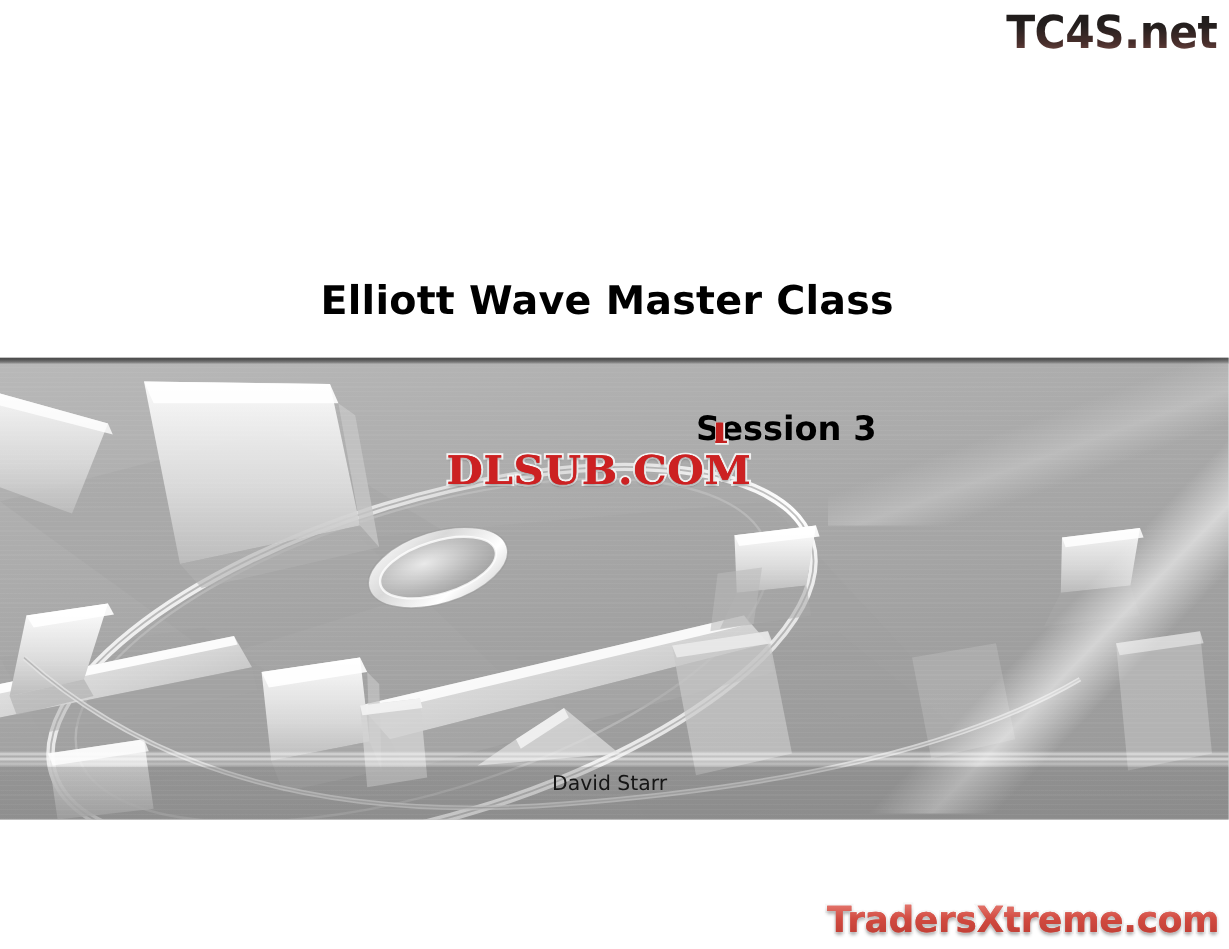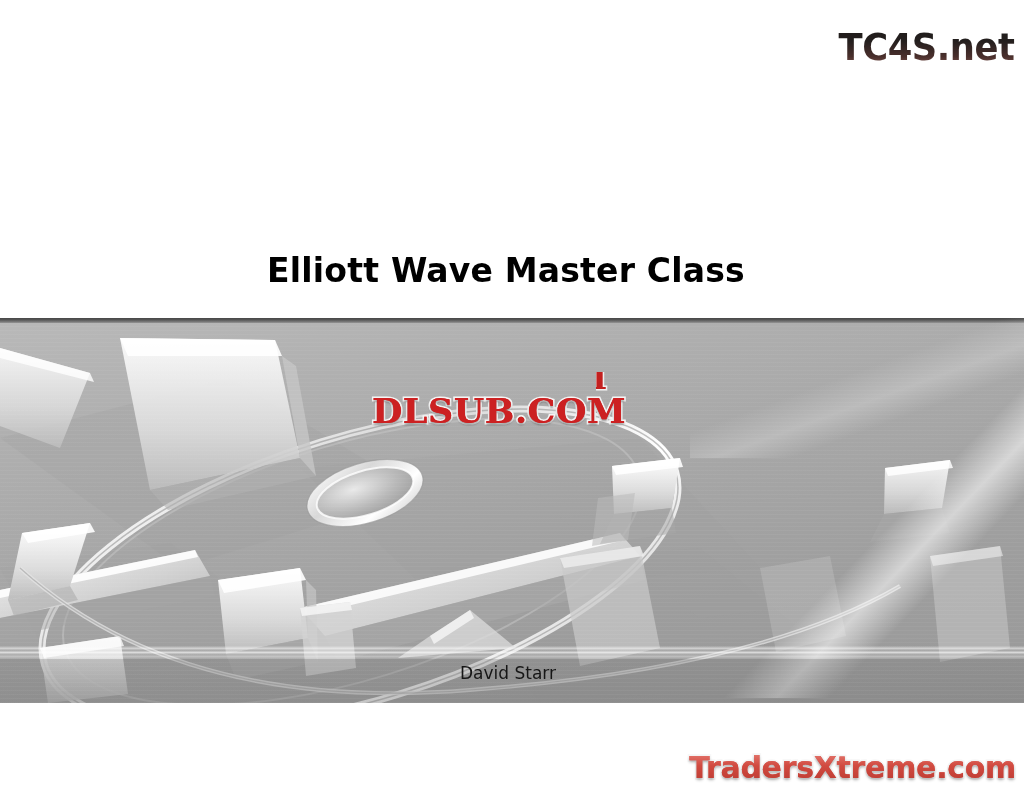--- a/index.html
+++ b/index.html
@@ -13,21 +13,20 @@
     position: relative;
     overflow: hidden;
     font-family: "DejaVu Sans", "Liberation Sans", sans-serif;
   }
 
   
   #slide {
     position: absolute;
     inset: 0;
     background: #ffffff;
-    margin-top: 20px;
   }
 
   
   #tc4s-logo {
     position: absolute;
     top: 2px;
     right: 6px;
     font-family: "DejaVu Sans", "Liberation Sans", sans-serif;
     font-weight: bold;
     font-size: 38px;
@@ -374,20 +373,21 @@
       <polygon points="430,318 470,292 474,300 434,326" fill="#f6f6f6" opacity="0.8"></polygon>
     </svg>
 
     <div id="band-ray"></div>
     <div id="band-ray2"></div>
     <div id="band-lower"></div>
     <div id="band-rule"></div>
     <div id="band-scan"></div>
   </div>
 
+  <div id="session">Session 3</div>
 
   <div id="dlsub-ghost">
     <span>DLSUB.COM</span>
   </div>
   <div id="dlsub">DLSUB.COM</div>
   <div id="dlsub-inner">DLSUB.COM</div>
 
   <div id="author">David Starr</div>
 
   <div id="tx-logo">TradersXtreme.com</div>

